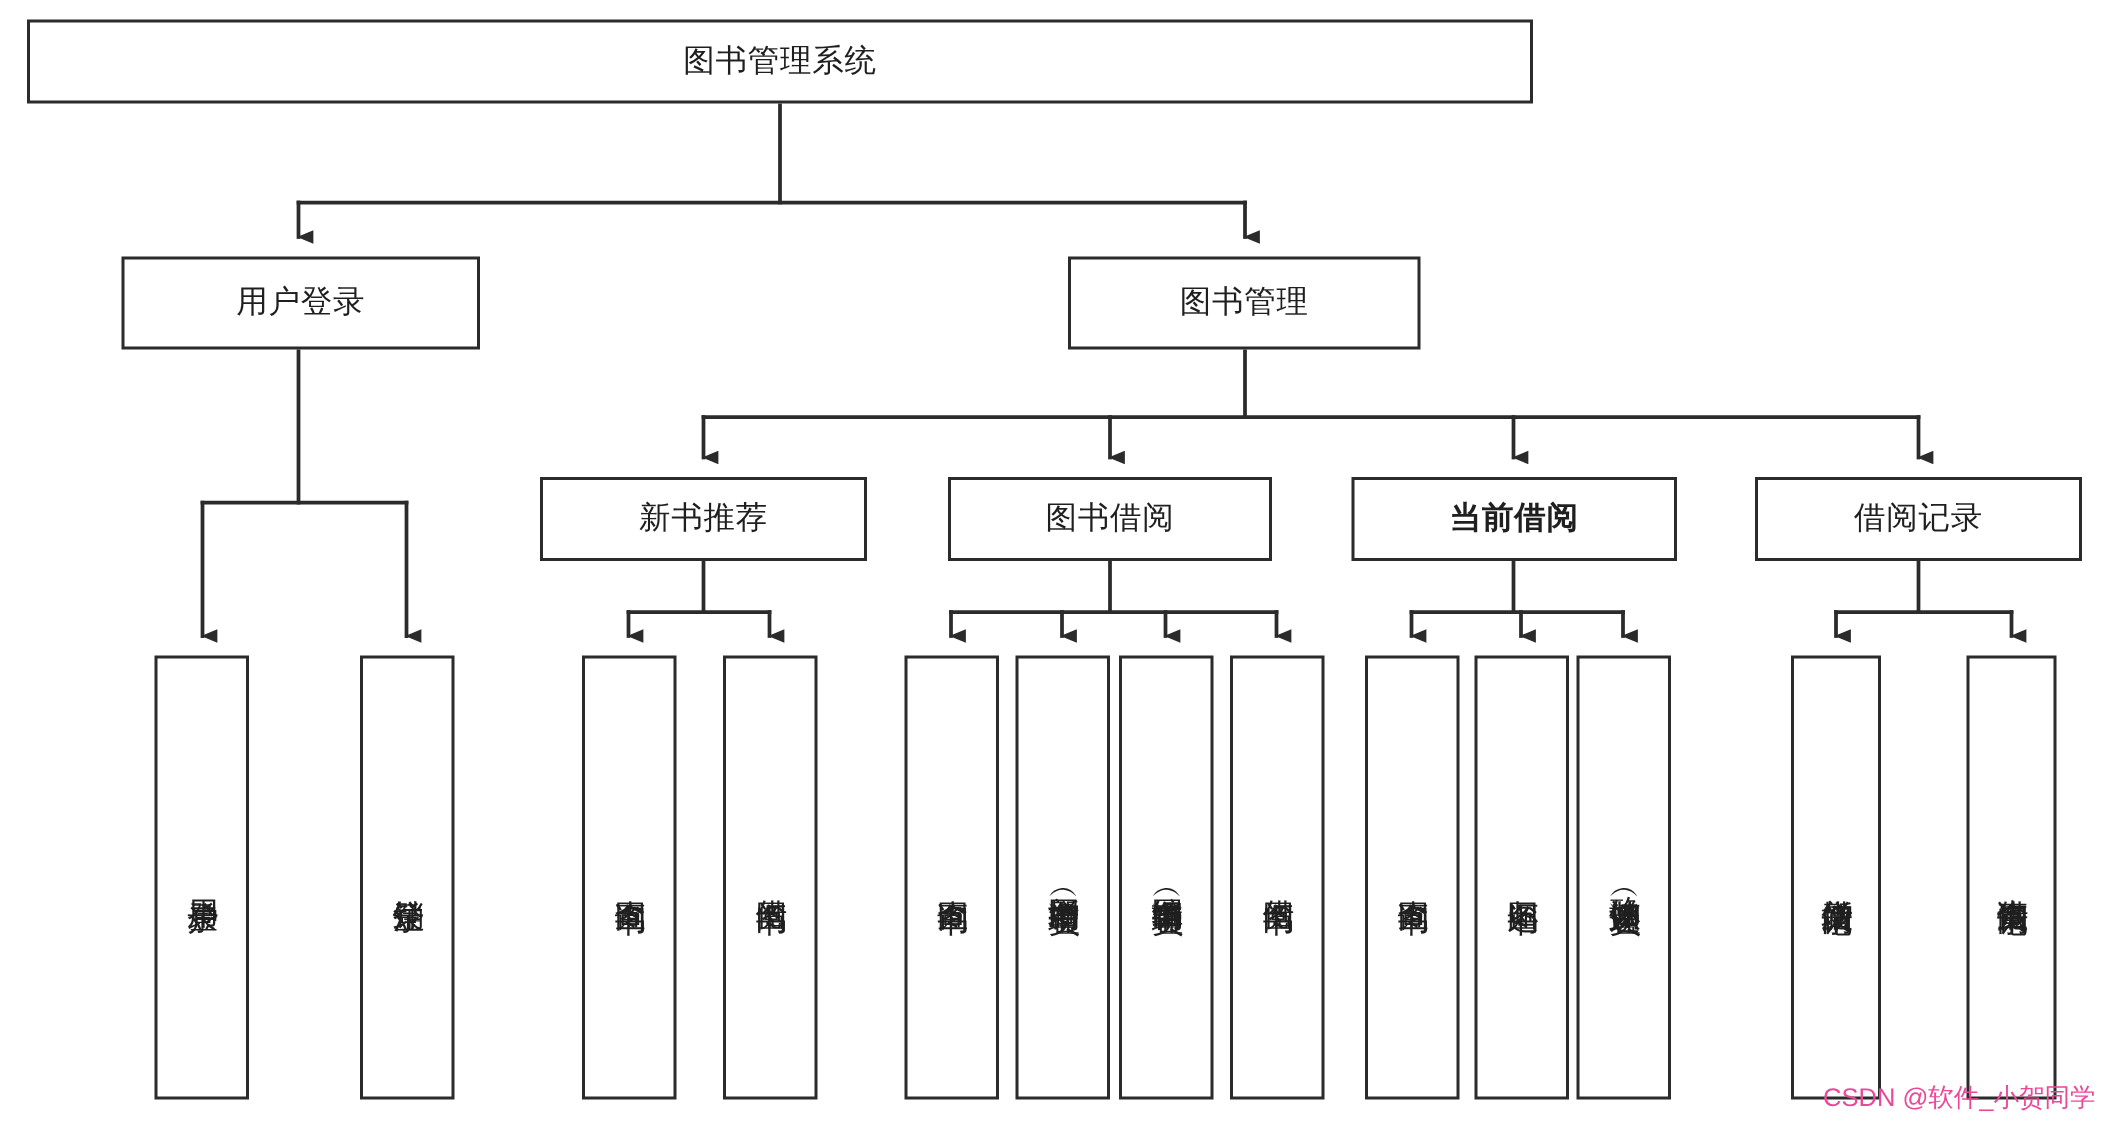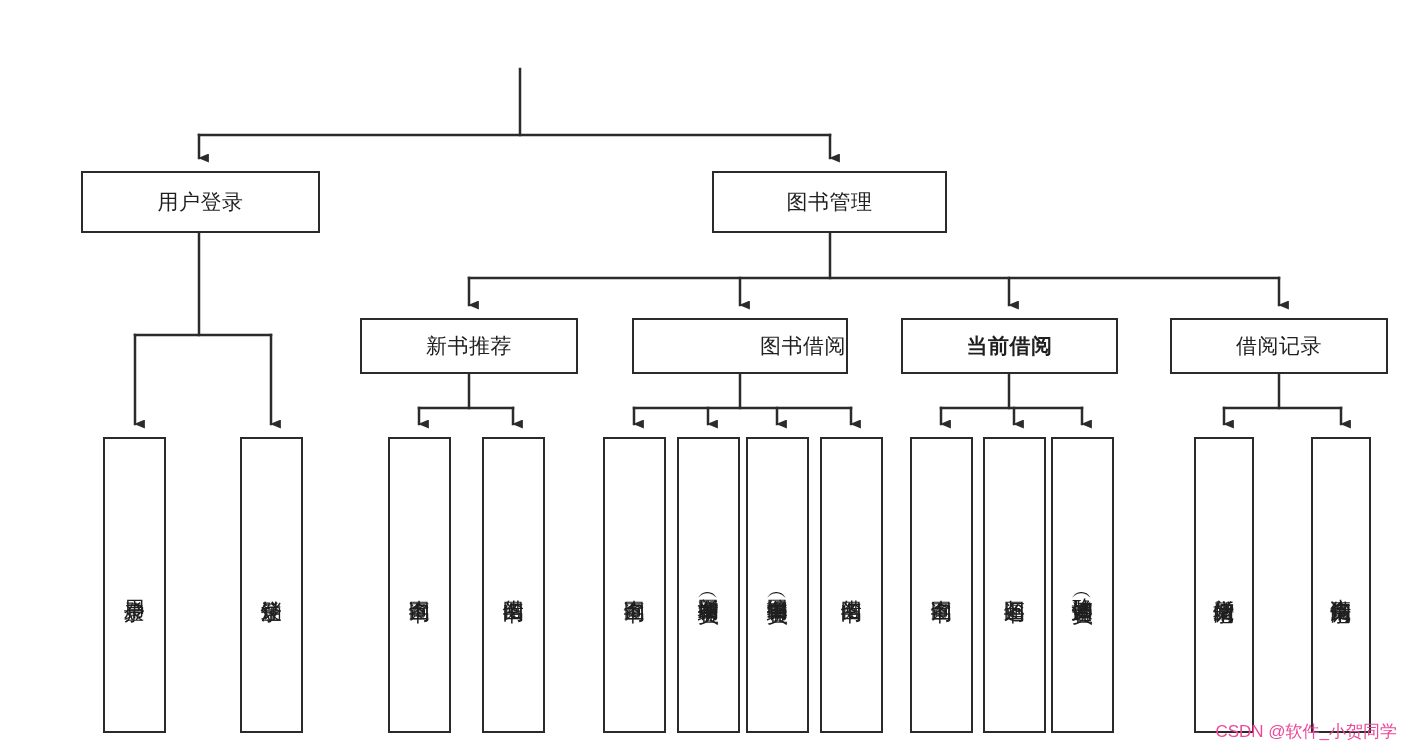--- a/index.html
+++ b/index.html
@@ -126,32 +126,35 @@
       <path d="M1014,408 L1014,424" marker-end="url(#arrow)"></path>
       <path d="M1082,408 L1082,424" marker-end="url(#arrow)"></path>
 
       <path d="M1279,374 L1279,408"></path>
       <path d="M1224,408 L1341,408"></path>
       <path d="M1224,408 L1224,424" marker-end="url(#arrow)"></path>
       <path d="M1341,408 L1341,424" marker-end="url(#arrow)"></path>
     </g>
   </svg>
 
+  <div class="node-box" style="left:18px; top:13px; width:1004px; height:56px;">
+    <span class="node-label-h">图书管理系统</span>
+  </div>
 
   <div class="node-box" style="left:81px; top:171px; width:239px; height:62px;">
     <span class="node-label-h">用户登录</span>
   </div>
   <div class="node-box" style="left:712px; top:171px; width:235px; height:62px;">
     <span class="node-label-h">图书管理</span>
   </div>
 
   <div class="node-box" style="left:360px; top:318px; width:218px; height:56px;">
     <span class="node-label-h">新书推荐</span>
   </div>
-  <div class="node-box" style="left:632px; top:318px; width:216px; height:56px;justify-content:flex-end;">
+  <div class="node-box" style="left:632px; top:318px; width:216px; height:56px;">
     <span class="node-label-h">图书借阅</span>
   </div>
   <div class="node-box" style="left:901px; top:318px; width:217px; height:56px;font-weight:bold;">
     <span class="node-label-h">当前借阅</span>
   </div>
   <div class="node-box" style="left:1170px; top:318px; width:218px; height:56px;">
     <span class="node-label-h">借阅记录</span>
   </div>
 
   <div class="node-box leaf-box" style="left:103px; top:437px; width:63px; height:296px;">

